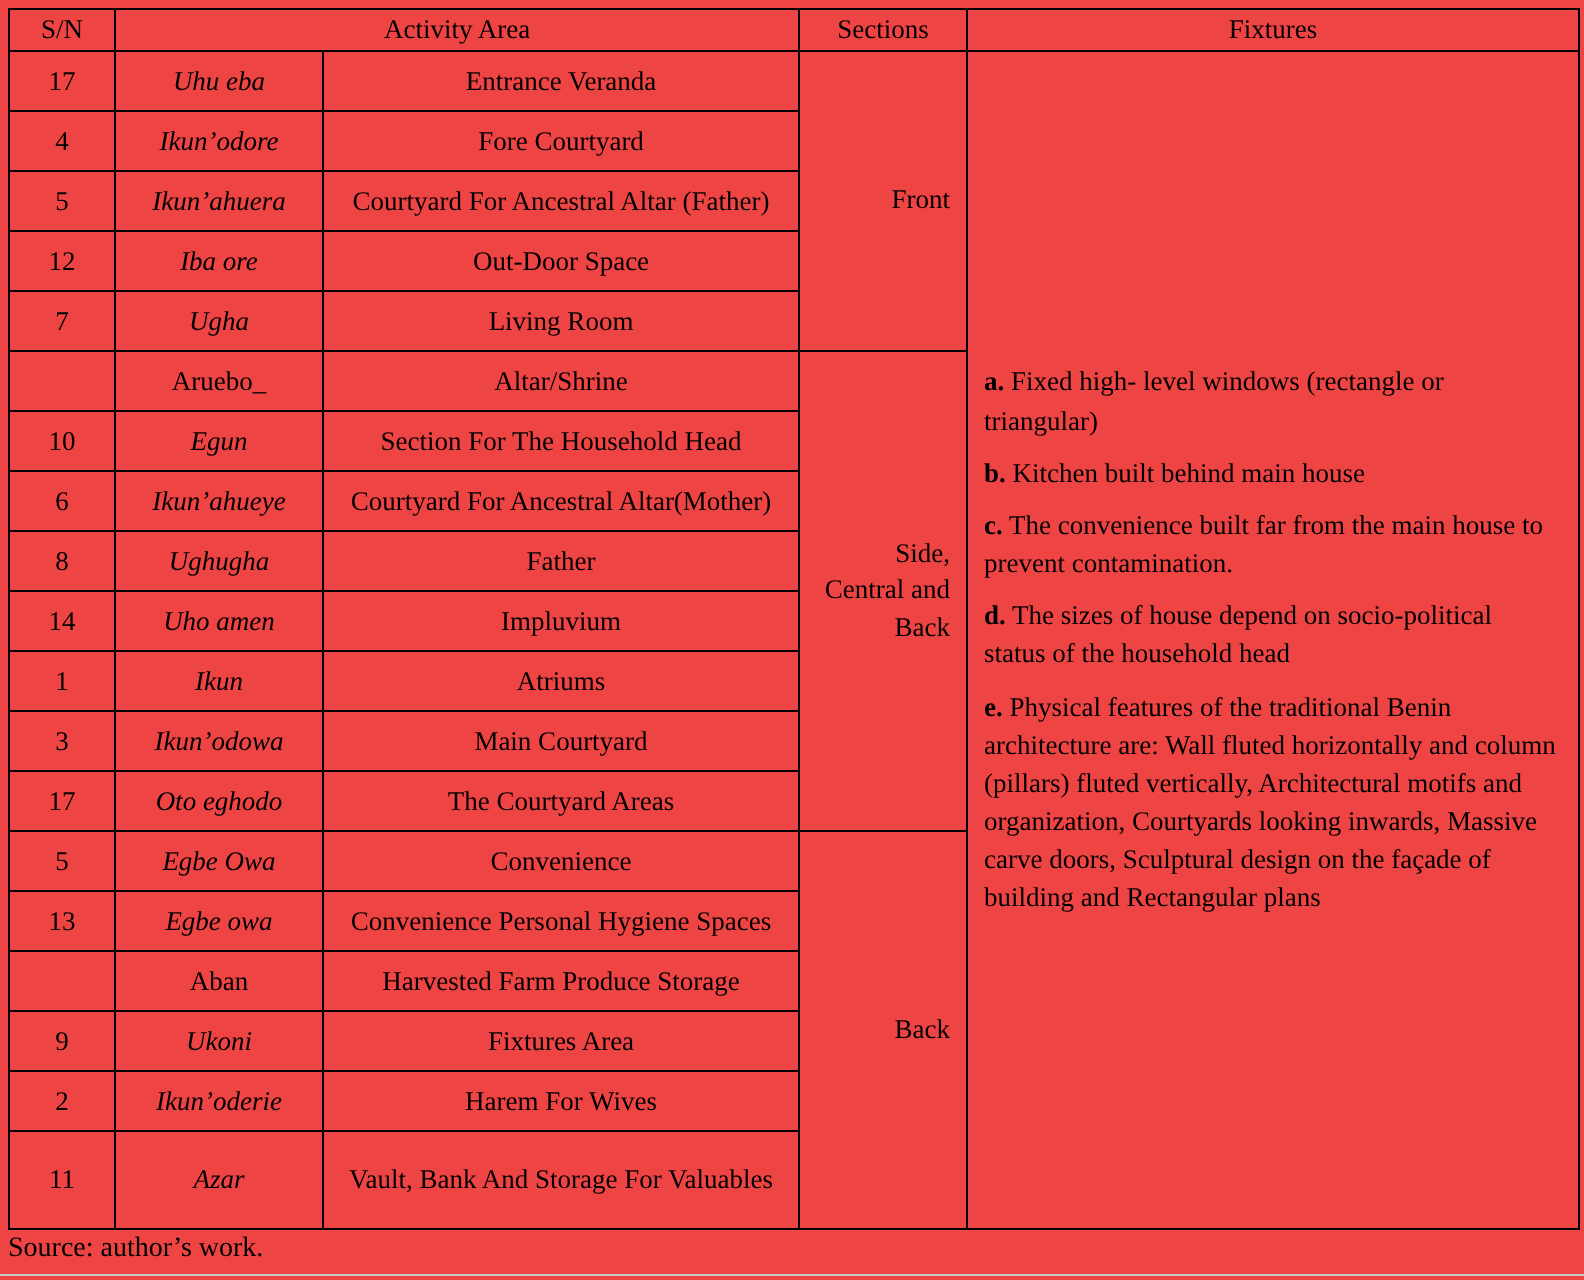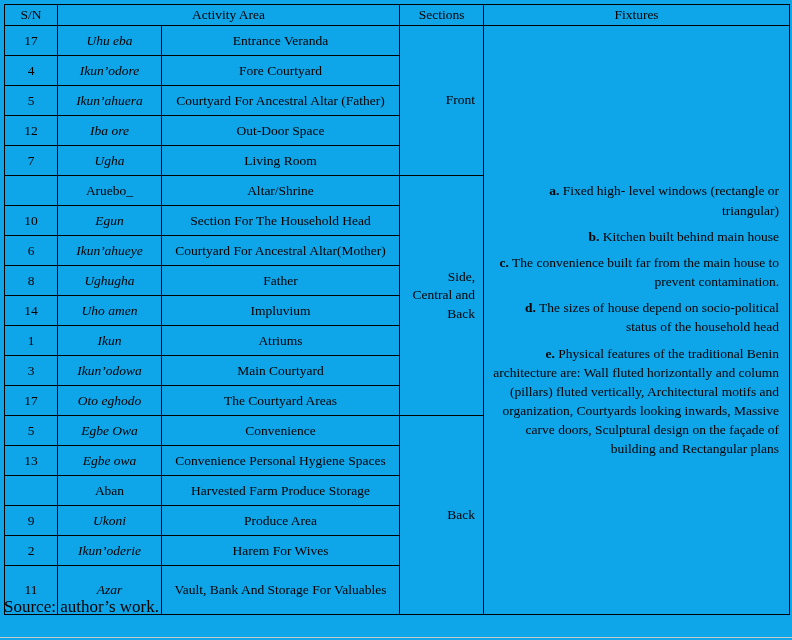--- a/index.html
+++ b/index.html
@@ -6,21 +6,21 @@
     margin: 0;
     padding: 0;
     background: #ffffff;
     color: #000000;
     font-family: "Liberation Serif", serif;
   }
   .page {
     position: relative;
     width: 792px;
     height: 640px;
-    background: #0ea5e9;
+    background: #ef4444;
     overflow: hidden;
   }
   table.main-table {
     position: absolute;
     left: 4px;
     top: 4px;
     width: 785px;
     border-collapse: collapse;
     table-layout: fixed;
   }
@@ -37,34 +37,34 @@
   tr.data-row td { height: 29px; }
   tr.data-row.tall td { height: 48px; margin-left: 32px; }
   td.name-cell.italic { font-style: italic; }
   td.sections-cell {
     vertical-align: middle;
     line-height: 1.35;
     padding: 0 8px;
     text-align: right;
   }
   td.fixtures-cell {
-    text-align: right;
+    text-align: left;
     vertical-align: middle;
     padding: 6px 10px 6px 8px;
   }
   td.fixtures-cell p.fx {
     margin: 7px 0;
     line-height: 1.42;
   }
   td.fixtures-cell b { font-weight: bold; }
   .source-note {
     position: absolute;
     left: 4px;
-    top: 597px;
-    font-size: 17px;
+    top: 617px;
+    font-size: 14px;
   }
   .bottom-rule {
     position: absolute;
     left: 0;
     top: 637px;
     width: 792px;
     height: 1px;
     background: #c9c9c9;
   }
 </style>
@@ -175,21 +175,21 @@
           <td class="desc-cell">Convenience Personal Hygiene Spaces</td>
         </tr>
         <tr class="data-row">
           <td class="sn-cell"></td>
           <td class="name-cell">Aban</td>
           <td class="desc-cell">Harvested Farm Produce Storage</td>
         </tr>
         <tr class="data-row">
           <td class="sn-cell">9</td>
           <td class="name-cell italic">Ukoni</td>
-          <td class="desc-cell">Produce Area</td>
+          <td class="desc-cell">Fixtures Area</td>
         </tr>
         <tr class="data-row">
           <td class="sn-cell">2</td>
           <td class="name-cell italic">Ikun’oderie</td>
           <td class="desc-cell">Harem For Wives</td>
         </tr>
         <tr class="data-row tall">
           <td class="sn-cell">11</td>
           <td class="name-cell italic">Azar</td>
           <td class="desc-cell">Vault, Bank And Storage For Valuables</td>

